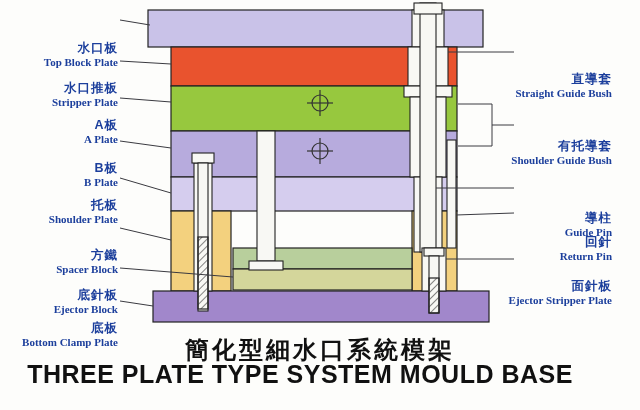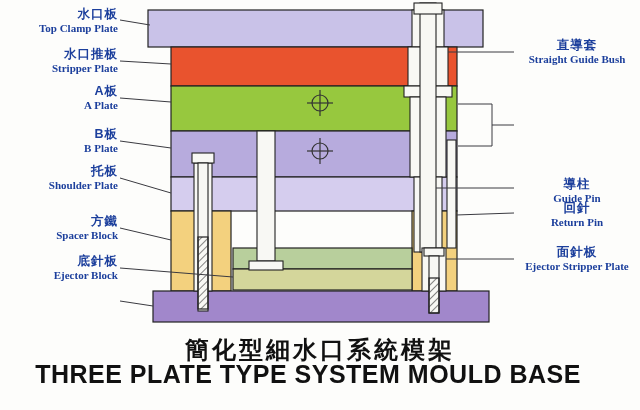--- a/index.html
+++ b/index.html
@@ -23,31 +23,31 @@
   .f-retainer   { fill:var(--plate-ejector-retainer,#b8cf9c); }
   .f-ejector    { fill:var(--plate-ejector,#d4d69b); }
   .f-bottomclamp{ fill:var(--plate-bottom-clamp,#a187cb); }
   .pin    { fill:var(--pin-fill,#f8f8f4); stroke:var(--outline,#222); stroke-width:1.1; }
   .leader { stroke:#3a3a40; stroke-width:1; fill:none; }
   .cross  { stroke:#333; stroke-width:1.2; fill:none; }
 
   
   .lbl { position:absolute; line-height:1.1; }
   .lbl .zh { font-size:12.5px; font-weight:700; letter-spacing:1px;
-             color:var(--label-blue,#1c3f9c); }
+             color:var(--label-blue,#1c3f9c);margin-top:34px; }
   .lbl .en { font-size:11px; font-weight:700;
              font-family:"Liberation Serif",serif;
              color:var(--label-blue,#1c3f9c); }
   .lbl.left  { left:2px; width:116px; text-align:right; }
-  .lbl.right { left:516px; width:122px; text-align:center; }
+  .lbl.right { left:490px; width:122px; text-align:right; }
 
   .title-zh { position:absolute; left:0; top:334px; width:640px; text-align:center;
               font-size:24px; font-weight:700; letter-spacing:3px;
               color:var(--title-black,#111); }
-  .title-en { position:absolute; left:16px; top:360px; width:584px; text-align:center;
+  .title-en { position:absolute; left:8px; top:360px; width:584px; text-align:center;
               font-size:25px; font-weight:700; letter-spacing:0.5px;
               color:var(--title-black,#111); }
 </style>
 </head>
 <body>
 
 <div class="stage">
 
   <svg class="diagram" width="640" height="410" viewBox="0 0 640 410">
     <defs>
@@ -150,21 +150,21 @@
       <polyline points="458,104 492,104 492,146 458,146"></polyline>
       <polyline points="492,125 514,125"></polyline>
       <polyline points="514,188 436,188"></polyline>
       <polyline points="514,213 456,215"></polyline>
       <polyline points="514,259 446,259"></polyline>
     </g>
   </svg>
 
   <div class="lbl left" style="top:8px">
     <div class="zh">水口板</div>
-    <div class="en">Top Clamp Plate</div>
+    <div class="en">Top Block Plate</div>
   </div>
   <div class="lbl left" style="top:48px">
     <div class="zh">水口推板</div>
     <div class="en">Stripper Plate</div>
   </div>
   <div class="lbl left" style="top:85px">
     <div class="zh">A板</div>
     <div class="en">A Plate</div>
   </div>
   <div class="lbl left" style="top:128px">
@@ -176,25 +176,33 @@
     <div class="en">Shoulder Plate</div>
   </div>
   <div class="lbl left" style="top:215px">
     <div class="zh">方鐵</div>
     <div class="en">Spacer Block</div>
   </div>
   <div class="lbl left" style="top:255px">
     <div class="zh">底針板</div>
     <div class="en">Ejector Block</div>
   </div>
+  <div class="lbl left" style="top:288px">
+    <div class="zh">底板</div>
+    <div class="en">Bottom Clamp Plate</div>
+  </div>
 
   <div class="lbl right" style="top:39px">
     <div class="zh">直導套</div>
     <div class="en">Straight Guide Bush</div>
   </div>
+  <div class="lbl right" style="top:106px">
+    <div class="zh">有托導套</div>
+    <div class="en">Shoulder Guide Bush</div>
+  </div>
   <div class="lbl right" style="top:178px">
     <div class="zh">導柱</div>
     <div class="en">Guide Pin</div>
   </div>
   <div class="lbl right" style="top:202px">
     <div class="zh">回針</div>
     <div class="en">Return Pin</div>
   </div>
   <div class="lbl right" style="top:246px">
     <div class="zh">面針板</div>

